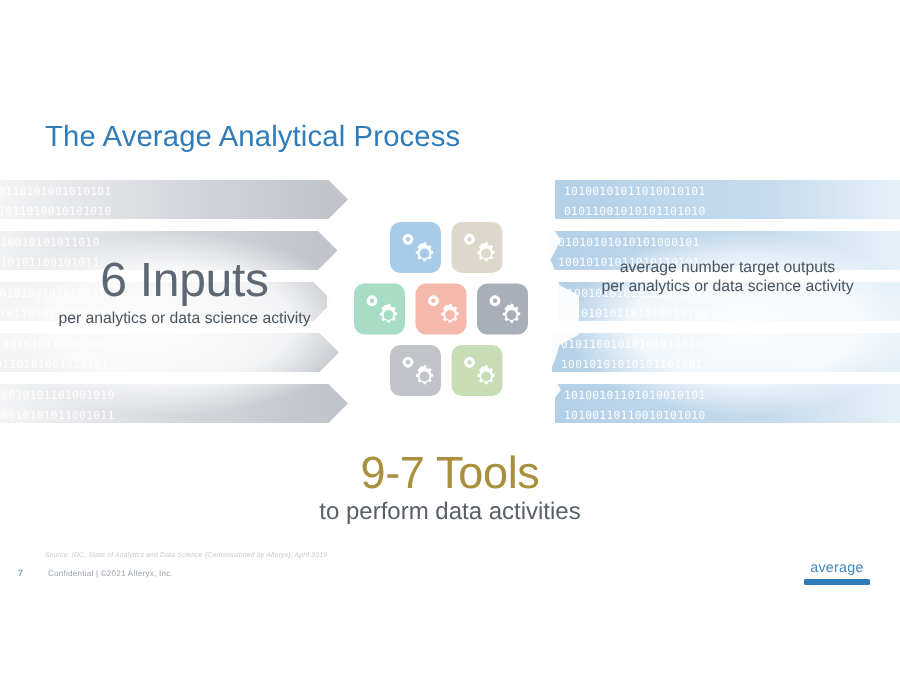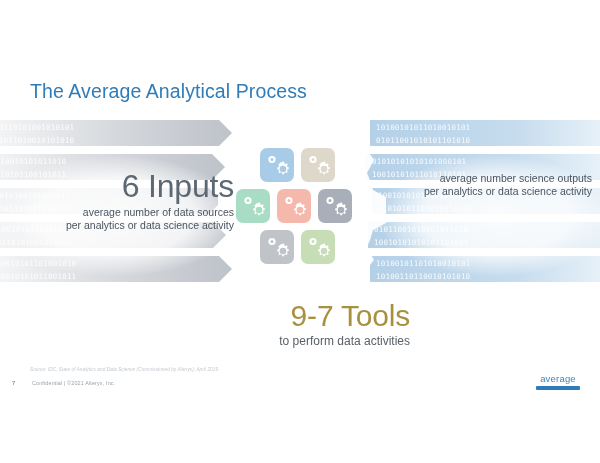--- a/index.html
+++ b/index.html
@@ -113,21 +113,21 @@
 
   .tile {
     position: relative;
     width: 34px;
     height: 34px;
     border-radius: 7px;
   }
   .tile svg { position: absolute; left: 0; top: 0; }
 
   
-  .stat { position: absolute; text-align: right; }
+  .stat { position: absolute; text-align: center; }
   #stat-inputs  { left: 12px;  top: 170px; width: 222px; }
   #stat-outputs { left: 378px; top: 170px; width: 214px; }
   #stat-tools   { left: 190px; top: 300px; width: 220px; }
 
   .stat-head {
     font-size: 32px;
     font-weight: 400;
     line-height: 1.06;
     letter-spacing: -0.2px;
     white-space: nowrap;
@@ -135,21 +135,21 @@
   #head-inputs  { color: #5c6873; }
   #head-outputs { color: #2f7cb8; }
   #head-tools   { color: #a8903f; font-size: 30px; }
 
   .stat-sub {
     font-size: 10.5px;
     line-height: 13px;
     color: #4a5560;
     margin-top: 2px;
   }
-  #sub-tools { font-size: 12px; color: #5a6068; margin-top: 3px; }
+  #sub-tools { font-size: 16px; color: #5a6068; margin-top: 3px; }
 
   
   #source {
     position: absolute;
     left: 30px;
     top: 367px;
     font-size: 4.6px;
     font-style: italic;
     color: #c3c9cf;
     letter-spacing: 0.1px;
@@ -379,28 +379,27 @@
           </svg>
         </div>
       </div>
 
     </div>
   </div>
 
   <div class="stat" id="stat-inputs">
     <div class="stat-head" id="head-inputs">6 Inputs</div>
     <div class="stat-sub">
-      <div>average number of data sources</div>
       <div>per analytics or data science activity</div>
     </div>
   </div>
 
   <div class="stat" id="stat-outputs">
     <div class="stat-sub">
-      <div>average number science outputs</div>
+      <div>average number target outputs</div>
       <div>per analytics or data science activity</div>
     </div>
   </div>
 
   <div class="stat" id="stat-tools">
     <div class="stat-head" id="head-tools">9-7 Tools</div>
     <div class="stat-sub" id="sub-tools">to perform data activities</div>
   </div>
 
   <div id="source">Source: IDC, State of Analytics and Data Science (Commissioned by Alteryx), April 2019</div>

